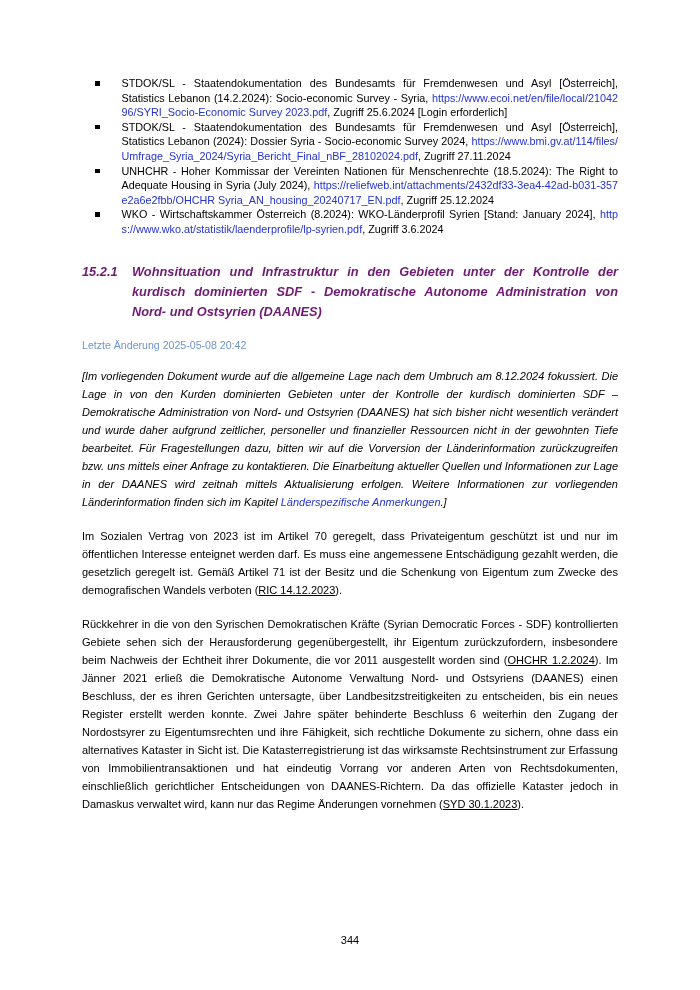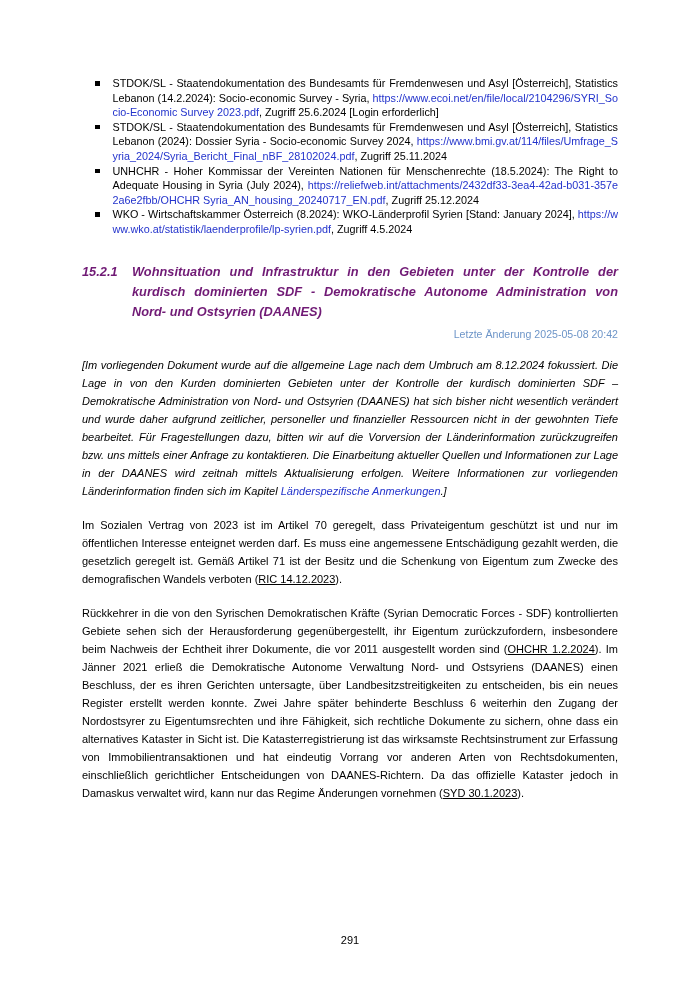--- a/index.html
+++ b/index.html
@@ -4,32 +4,32 @@
 <style>
   * { margin:0; padding:0; box-sizing:border-box; }
   html, body { width:700px; height:990px; }
   body { background:#ffffff; font-family:"Liberation Sans", sans-serif; color:#000; }
   .page {
     position:relative; width:700px; height:990px; background:#ffffff;
     padding:76px 82px 0 82px; overflow:hidden;
   }
   
   .src-list { list-style:none; margin-left:13px; }
-  .src-list li { display:flex; gap:13px; font-size:10.8px; line-height:14.6px; }
+  .src-list li { display:flex; gap:22px; font-size:10.8px; line-height:14.6px; }
   .bullet { flex:0 0 auto; width:4.5px; height:4.5px; background:#000; margin-top:5px; }
   .li-text { flex:1; text-align:justify; hyphens:auto; }
   .link { color:#2333cc; text-decoration:none; word-break:break-all; cursor:pointer; }
   
   .heading {
     display:flex; margin-top:25px; color:#701a75;
     font-weight:bold; font-style:italic; font-size:12.8px; line-height:20px;
   }
   .h-num { flex:0 0 50px; }
   .h-title { flex:1; text-align:justify; hyphens:auto; }
-  .last-change { margin-top:6px; color:#6d95c8; font-size:10.6px;text-align:right; }
+  .last-change { margin-top:17px; color:#6d95c8; font-size:10.6px; }
   
   .para { margin-top:16px; font-size:11px; line-height:18px; text-align:justify; hyphens:auto; }
   .para.italic { font-style:italic; }
   .ref { text-decoration:underline;margin-top:10px; }
   
   .page-num {
     position:absolute; bottom:44px; left:0; width:100%;
     text-align:center; font-size:11px; color:#000;
   }
 </style>
@@ -38,40 +38,40 @@
 
 <div class="page">
 
   <ul class="src-list">
     <li>
       <span class="bullet"></span>
       <div class="li-text"><span class="txt">STDOK/SL - Staatendokumentation des Bundesamts für Fremdenwesen und Asyl [Österreich], Statistics Lebanon (14.2.2024): Socio-economic Survey - Syria, </span><a href="#" class="link">https://www.ecoi.net/en/file/local/2104296/SYRI_Socio-Economic Survey 2023.pdf</a><span class="txt">, Zugriff 25.6.2024 [Login erforderlich]</span></div>
     </li>
     <li>
       <span class="bullet"></span>
-      <div class="li-text"><span class="txt">STDOK/SL - Staatendokumentation des Bundesamts für Fremdenwesen und Asyl [Österreich], Statistics Lebanon (2024): Dossier Syria - Socio-economic Survey 2024, </span><a href="#" class="link">https://www.bmi.gv.at/114/files/Umfrage_Syria_2024/Syria_Bericht_Final_nBF_28102024.pdf</a><span class="txt">, Zugriff 25.11.2024</span></div>
+      <div class="li-text"><span class="txt">STDOK/SL - Staatendokumentation des Bundesamts für Fremdenwesen und Asyl [Österreich], Statistics Lebanon (2024): Dossier Syria - Socio-economic Survey 2024, </span><a href="#" class="link">https://www.bmi.gv.at/114/files/Umfrage_Syria_2024/Syria_Bericht_Final_nBF_28102024.pdf</a><span class="txt">, Zugriff 27.11.2024</span></div>
     </li>
     <li>
       <span class="bullet"></span>
       <div class="li-text"><span class="txt">UNHCHR - Hoher Kommissar der Vereinten Nationen für Menschenrechte (18.5.2024): The Right to Adequate Housing in Syria (July 2024), </span><a href="#" class="link">https://reliefweb.int/attachments/2432df33-3ea4-42ad-b031-357e2a6e2fbb/OHCHR Syria_AN_housing_20240717_EN.pdf</a><span class="txt">, Zugriff 25.12.2024</span></div>
     </li>
     <li>
       <span class="bullet"></span>
-      <div class="li-text"><span class="txt">WKO - Wirtschaftskammer Österreich (8.2024): WKO-Länderprofil Syrien [Stand: January 2024], </span><a href="#" class="link">https://www.wko.at/statistik/laenderprofile/lp-syrien.pdf</a><span class="txt">, Zugriff 4.5.2024</span></div>
+      <div class="li-text"><span class="txt">WKO - Wirtschaftskammer Österreich (8.2024): WKO-Länderprofil Syrien [Stand: January 2024], </span><a href="#" class="link">https://www.wko.at/statistik/laenderprofile/lp-syrien.pdf</a><span class="txt">, Zugriff 3.6.2024</span></div>
     </li>
   </ul>
 
   <div class="heading">
     <span class="h-num">15.2.1</span>
     <span class="h-title">Wohnsituation und Infrastruktur in den Gebieten unter der Kontrolle der kurdisch dominierten SDF - Demokratische Autonome Administration von Nord- und Ostsyrien (DAANES)</span>
   </div>
 
   <div class="last-change">Letzte Änderung 2025-05-08 20:42</div>
 
   <p class="para italic"><span class="txt">[Im vorliegenden Dokument wurde auf die allgemeine Lage nach dem Umbruch am 8.12.2024 fokussiert. Die Lage in von den Kurden dominierten Gebieten unter der Kontrolle der kurdisch dominierten SDF – Demokratische Administration von Nord- und Ostsyrien (DAANES) hat sich bisher nicht wesentlich verändert und wurde daher aufgrund zeitlicher, personeller und finanzieller Ressourcen nicht in der gewohnten Tiefe bearbeitet. Für Fragestellungen dazu, bitten wir auf die Vorversion der Länderinformation zurückzugreifen bzw. uns mittels einer Anfrage zu kontaktieren. Die Einarbeitung aktueller Quellen und Informationen zur Lage in der DAANES wird zeitnah mittels Aktualisierung erfolgen. Weitere Informationen zur vorliegenden Länderinformation finden sich im Kapitel </span><a href="#" class="link">Länderspezifische Anmerkungen</a><span class="txt">.]</span></p>
 
   <p class="para"><span class="txt">Im Sozialen Vertrag von 2023 ist im Artikel 70 geregelt, dass Privateigentum geschützt ist und nur im öffentlichen Interesse enteignet werden darf. Es muss eine angemessene Entschädigung gezahlt werden, die gesetzlich geregelt ist. Gemäß Artikel 71 ist der Besitz und die Schenkung von Eigentum zum Zwecke des demografischen Wandels verboten (</span><span class="ref">RIC 14.12.2023</span><span class="txt">).</span></p>
 
   <p class="para"><span class="txt">Rückkehrer in die von den Syrischen Demokratischen Kräfte (Syrian Democratic Forces - SDF) kontrollierten Gebiete sehen sich der Herausforderung gegenübergestellt, ihr Eigentum zurückzufordern, insbesondere beim Nachweis der Echtheit ihrer Dokumente, die vor 2011 ausgestellt worden sind (</span><span class="ref">OHCHR 1.2.2024</span><span class="txt">). Im Jänner 2021 erließ die Demokratische Autonome Verwaltung Nord- und Ostsyriens (DAANES) einen Beschluss, der es ihren Gerichten untersagte, über Landbesitzstreitigkeiten zu entscheiden, bis ein neues Register erstellt werden konnte. Zwei Jahre später behinderte Beschluss 6 weiterhin den Zugang der Nordostsyrer zu Eigentumsrechten und ihre Fähigkeit, sich rechtliche Dokumente zu sichern, ohne dass ein alternatives Kataster in Sicht ist. Die Katasterregistrierung ist das wirksamste Rechtsinstrument zur Erfassung von Immobilientransaktionen und hat eindeutig Vorrang vor anderen Arten von Rechtsdokumenten, einschließlich gerichtlicher Entscheidungen von DAANES-Richtern. Da das offizielle Kataster jedoch in Damaskus verwaltet wird, kann nur das Regime Änderungen vornehmen (</span><span class="ref">SYD 30.1.2023</span><span class="txt">).</span></p>
 
-  <div class="page-num">291</div>
+  <div class="page-num">344</div>
 
 </div>
 
 </body></html>

